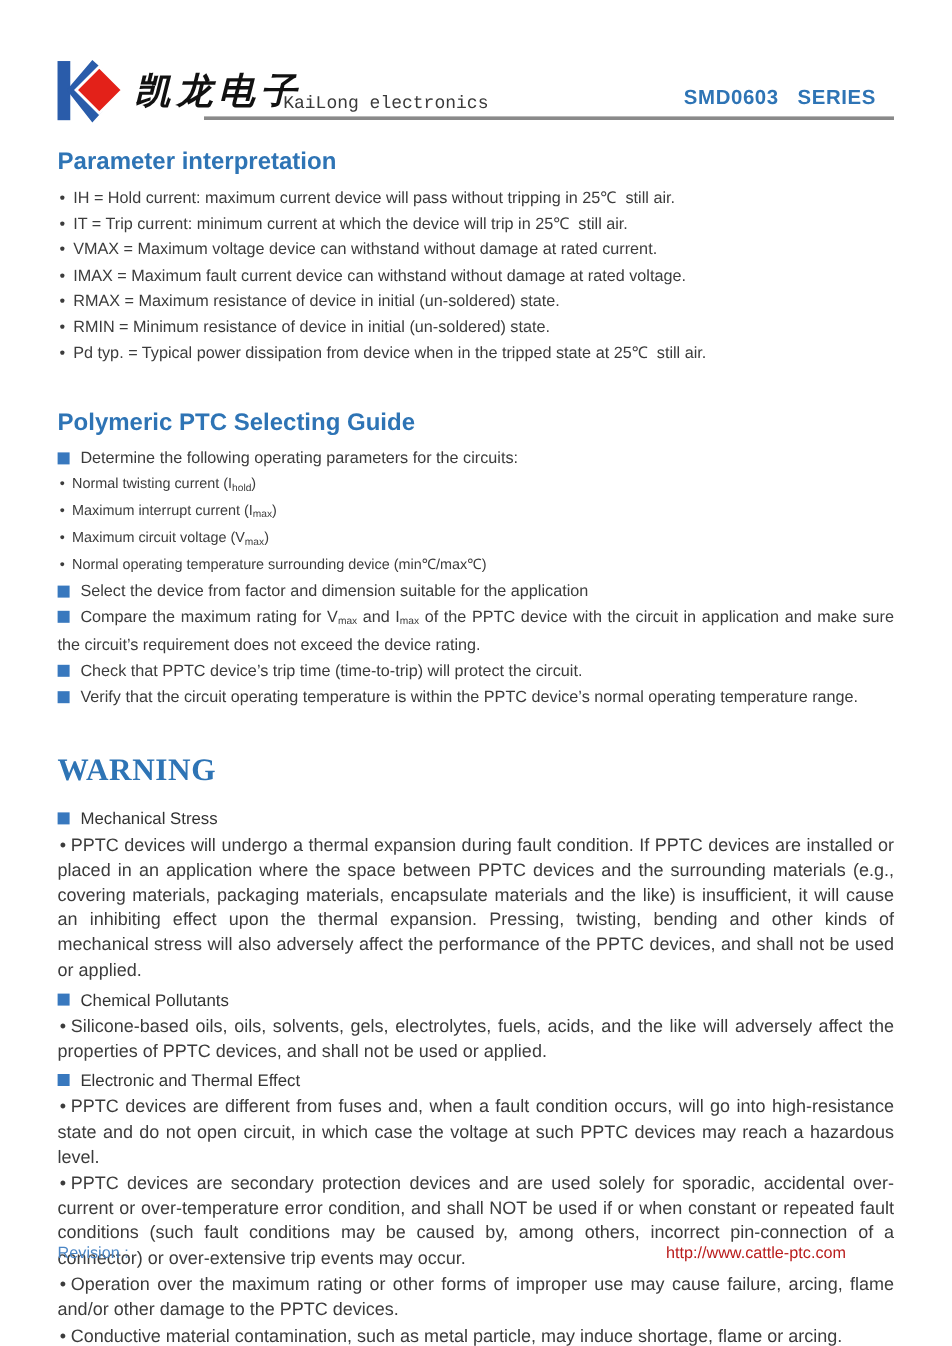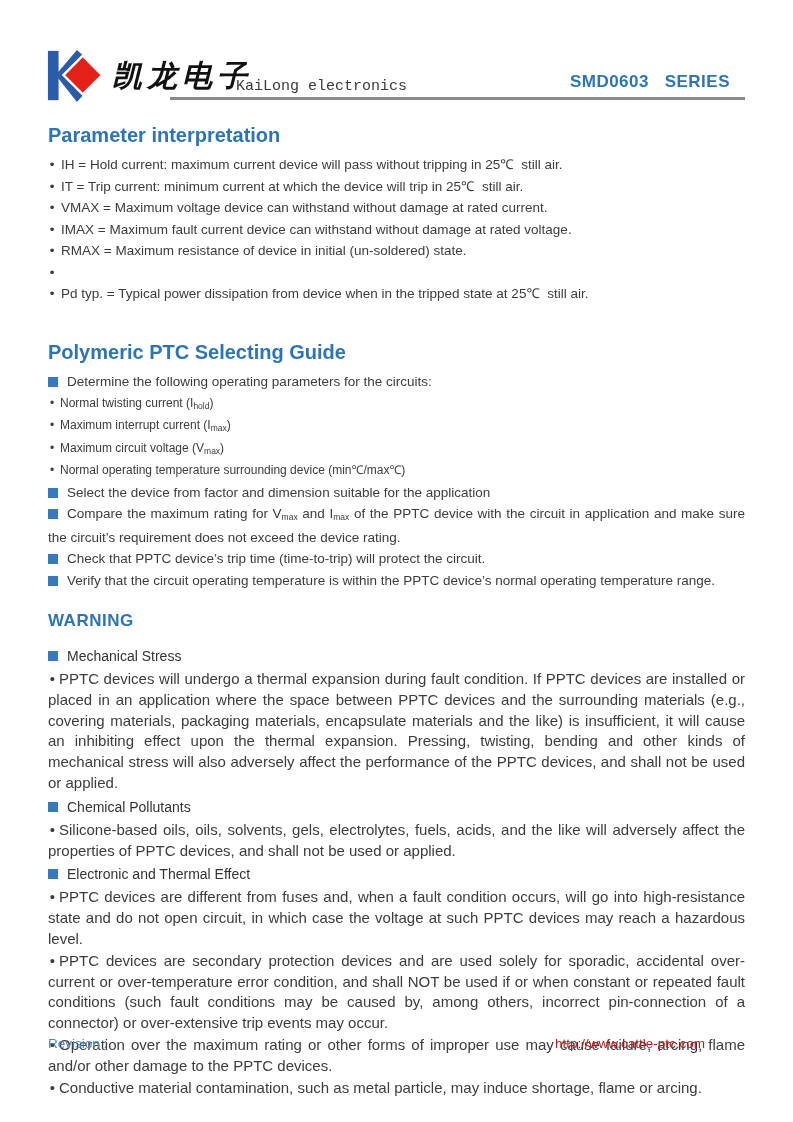--- a/index.html
+++ b/index.html
@@ -35,21 +35,21 @@
   .header-rule {
     position:absolute; left:170px; top:97px;
     width:575px; height:3px; background:#8a8a8a;
   }
 
   
   .main { padding:0 48px; }
   .sec-title { color:#2E74B5; font-weight:bold; font-size:20px; }
   .sec-title.param { margin-top:6px; margin-bottom:7px; }
   .sec-title.guide { margin-top:36px; margin-bottom:7px; }
-  .sec-title.warning { font-size:17px; margin-top:20px; margin-bottom:14px; letter-spacing:0.5px; }
+  .sec-title.warning { font-size:26px; margin-top:36px; margin-bottom:14px; letter-spacing:0.5px;font-family:Liberation Serif, serif; }
 
   .row { display:flex; align-items:flex-start; }
   .dot {
     flex:0 0 auto; width:8px; text-align:center;
     margin-right:5px; color:#3c3c3c;
   }
   .param-item { font-size:13.5px; line-height:21.5px; }
   .param-item .t { white-space:pre-wrap; }
 
   .guide-intro { font-size:13.5px; line-height:22px; }
@@ -119,20 +119,21 @@
     <div class="row param-item">
       <span class="dot">•</span>
       <span class="t">IMAX = Maximum fault current device can withstand without damage at rated voltage.</span>
     </div>
     <div class="row param-item">
       <span class="dot">•</span>
       <span class="t">RMAX = Maximum resistance of device in initial (un-soldered) state.</span>
     </div>
     <div class="row param-item">
       <span class="dot">•</span>
+      <span class="t">RMIN = Minimum resistance of device in initial (un-soldered) state.</span>
     </div>
     <div class="row param-item">
       <span class="dot">•</span>
       <span class="t">Pd typ. = Typical power dissipation from device when in the tripped state at 25℃  still air.</span>
     </div>
 
     <div class="sec-title guide">Polymeric PTC Selecting Guide</div>
 
     <div class="guide-intro">
       <span class="sq"></span><span>Determine the following operating parameters for the circuits:</span>

